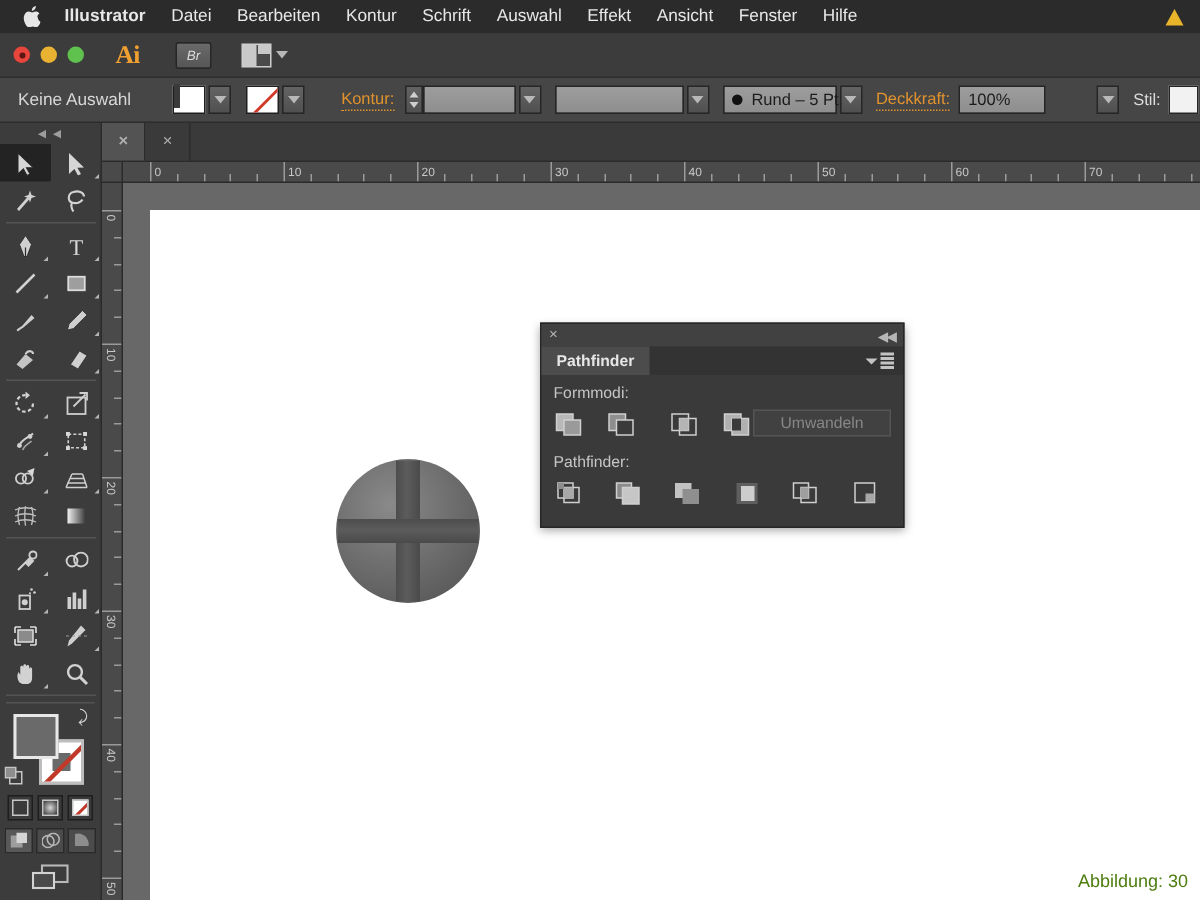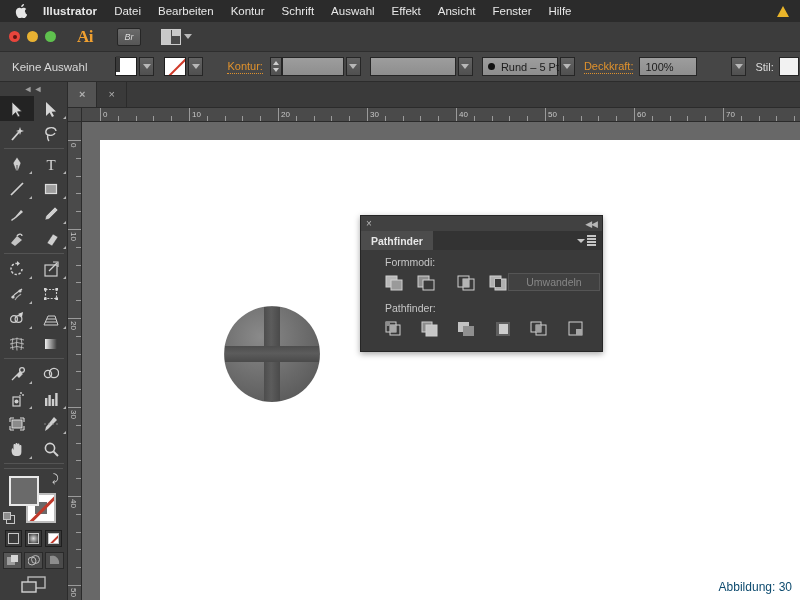--- a/index.html
+++ b/index.html
@@ -245,21 +245,21 @@
     height: 19px; background: #333333; display: flex; align-items: stretch;
     justify-content: space-between;
   }
   .pf-tab {
     background: #4c4c4c; color: #e6e6e6; font-size: 10.5px; font-weight: bold;
     display: flex; align-items: center; padding: 0 10px;
   }
   .pf-menu { display:flex; align-items:center; padding-right: 6px; gap:2px; }
   .pf-menu .bars { display:flex;flex-direction:column;gap:1.5px; }
   .pf-menu .bars i { display:block; width:9px;height:1.5px;background:#c4c4c4; }
-  .pf-body { padding: 6px 24px 0; }
+  .pf-body { padding: 6px 8px 0; }
   .pf-label { color: #c6c6c6; font-size: 10.5px; margin-bottom: 5px; }
   .pf-row { display: flex; align-items: flex-start; }
   .pf-btn {
     width: 22px; height: 20px; display: flex; align-items: center; justify-content: center;
   }
   .umwandeln {
     margin-left: auto; height: 18px; min-width: 92px;
     border: 1px solid #555; background: #414141; color: #878787;
     font-size: 10.5px; display: flex; align-items: center; justify-content: center;
   }
@@ -817,21 +817,21 @@
         <span class="pf-btn" style="margin-left:18px;">
           <svg width="19" height="16" viewBox="0 0 19 16">
               <rect x="2" y="1" width="13" height="13" fill="none" stroke="#cfcfcf"></rect>
               <path d="M9 8 L15 8 L15 14 L9 14 Z" fill="#a7a7a7"></path>
             </svg>
         </span>
       </div>
     </div>
   </div>
 
-  <div class="caption" style="color: #0c4a6e;">Abbildung: 30</div>
+  <div class="caption" style="color: #4d7c0f;">Abbildung: 30</div>
 
 </div>
 
 <svg class="hidden-svg">
   <defs>
     <g id="i-selection">
         <path d="M3 1 L3 15 L6.6 11.6 L9 16 L11 15 L8.6 10.8 L13 10.6 Z" fill="#d6d6d6" stroke="#2a2a2a" stroke-width=".7"></path>
       </g>
     <g id="i-direct-selection">
         <path d="M3 1 L3 15 L6.6 11.6 L9 16 L11 15 L8.6 10.8 L13 10.6 Z" fill="#d6d6d6"></path>

